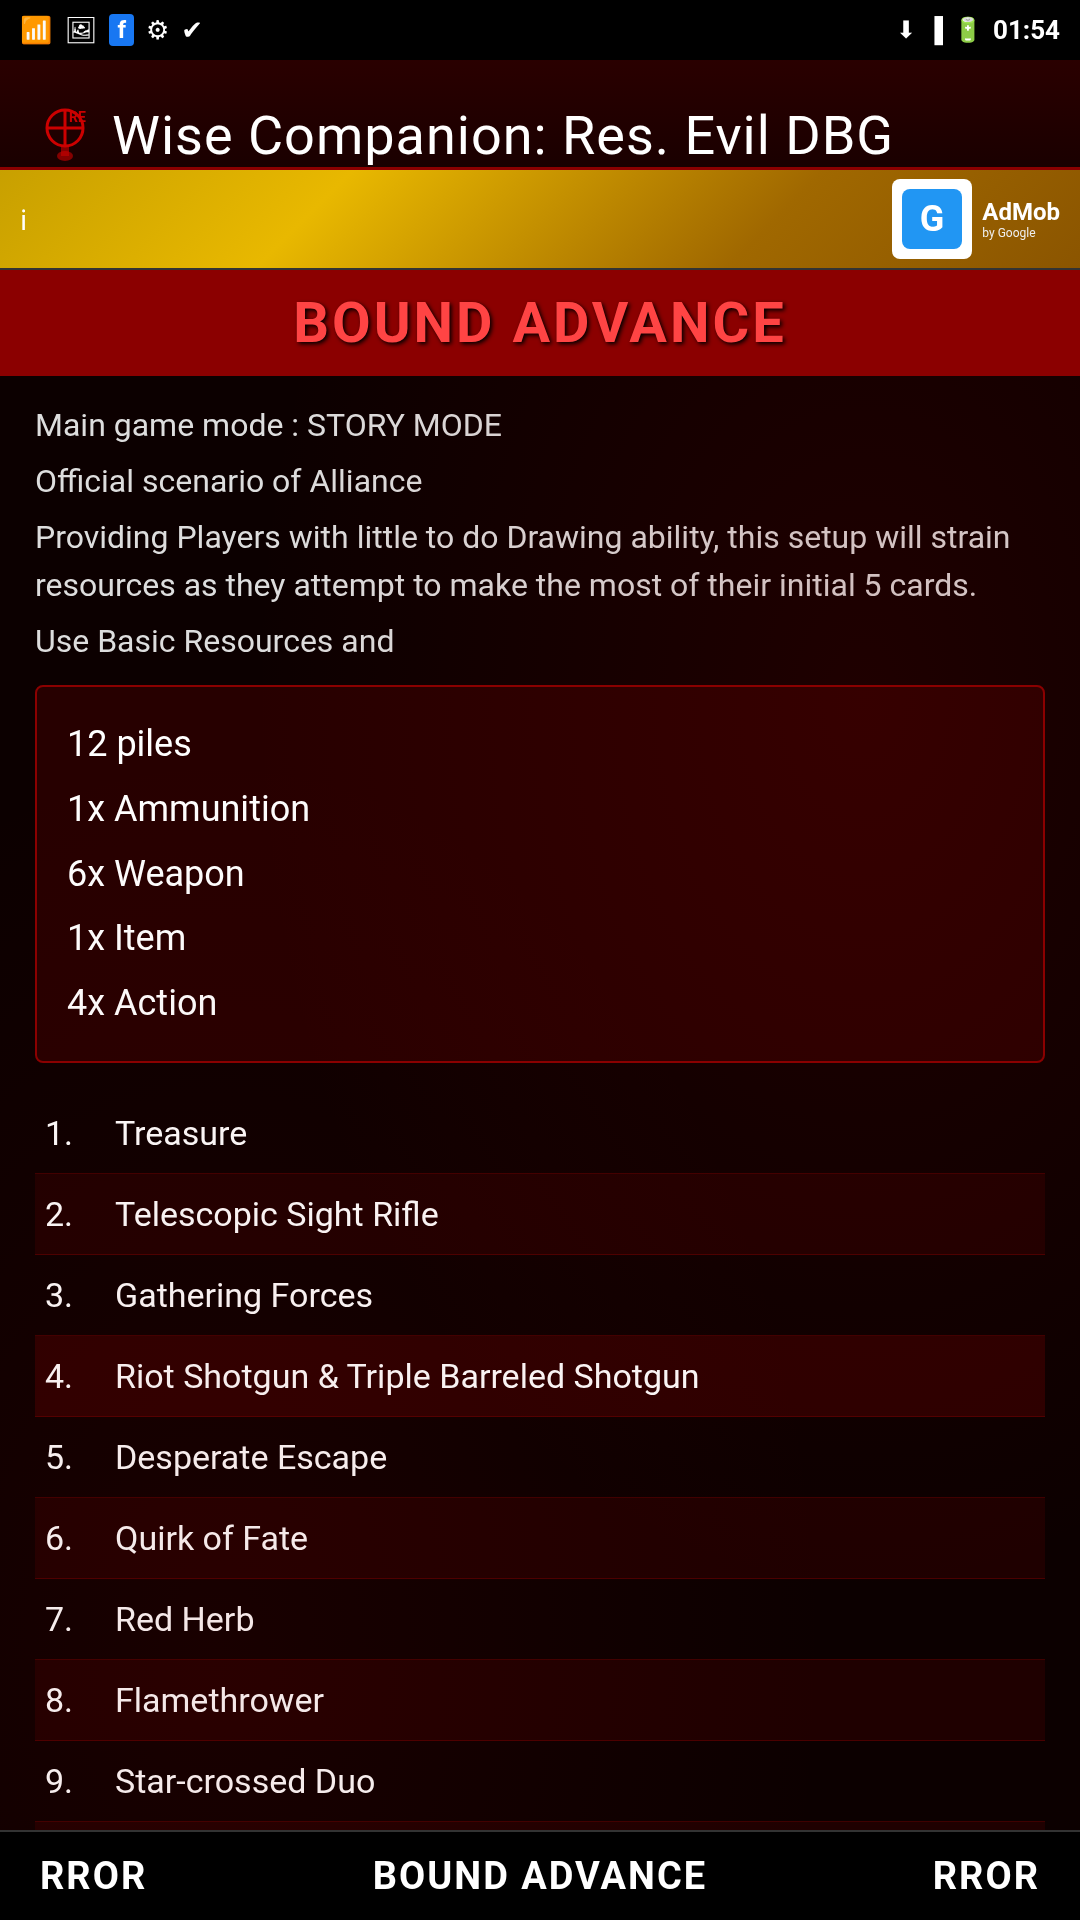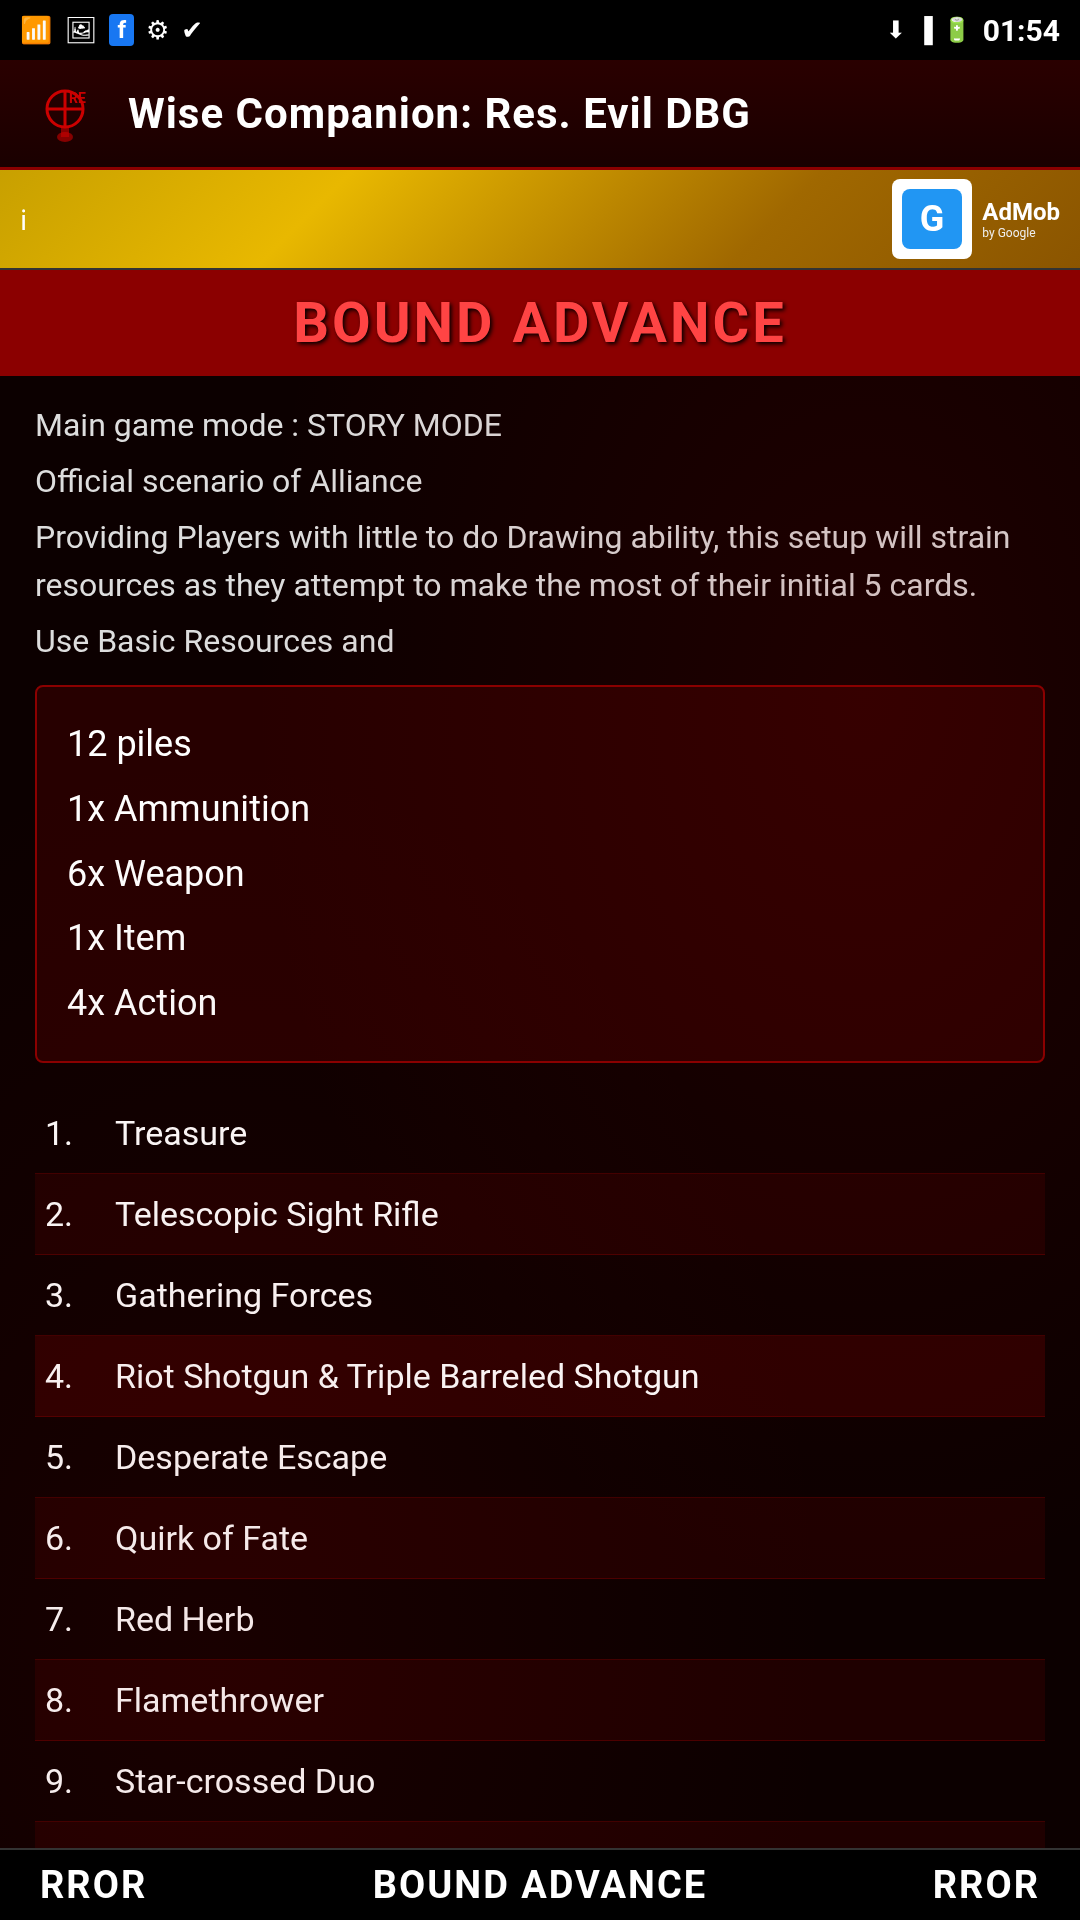--- a/index.html
+++ b/index.html
@@ -33,46 +33,46 @@
       align-items: center;
       gap: 10px;
       font-size: 28px;
       color: #ffffff;
     }
     .status-icon {
       font-size: 26px;
       color: #ffffff;
     }
     .status-time {
-      font-size: 30px;
+      font-size: 26px;
       font-weight: bold;
       color: #ffffff;
     }
 
     
     .app-header {
       background: linear-gradient(180deg, #2a0000 0%, #1a0000 100%);
       height: 110px;
       display: flex;
-      align-items: center;
+      align-items: flex-end;
       padding: 0 30px;
-      gap: 28px;
+      gap: 12px;
       border-bottom: 3px solid #8b0000;
     }
     .app-logo {
       width: 70px;
       height: 70px;
       position: relative;
       display: flex;
       align-items: center;
       justify-content: center;
     }
     .app-title {
-      font-size: 42px;
-      font-weight: bold;
+      font-size: 54px;
+      font-weight: normal;
       color: #ffffff;
       letter-spacing: 1px;
     }
 
     
     .ad-banner {
       width: 100%;
       height: 100px;
       background: linear-gradient(135deg, #c8a000 0%, #e8b800 30%, #a06800 70%, #8b5500 100%);
       display: flex;
@@ -213,21 +213,21 @@
       font-size: 34px;
       color: #aaaaaa;
       opacity: 0.7;
     }
 
     
     .bottom-nav {
       position: fixed;
       bottom: 0;
       width: 1080px;
-      height: 72px;
+      height: 90px;
       background-color: #000000;
       display: flex;
       align-items: center;
       justify-content: space-between;
       padding: 0 40px;
       border-top: 2px solid #333;
     }
     .bottom-nav-item {
       font-size: 38px;
       font-weight: bold;

